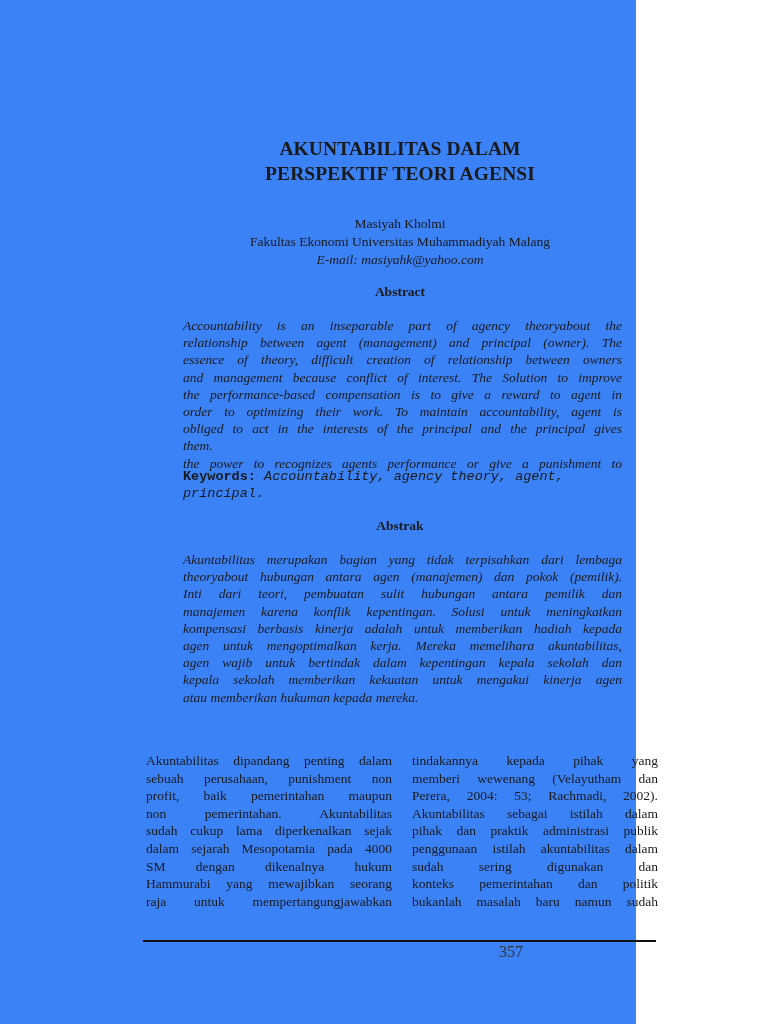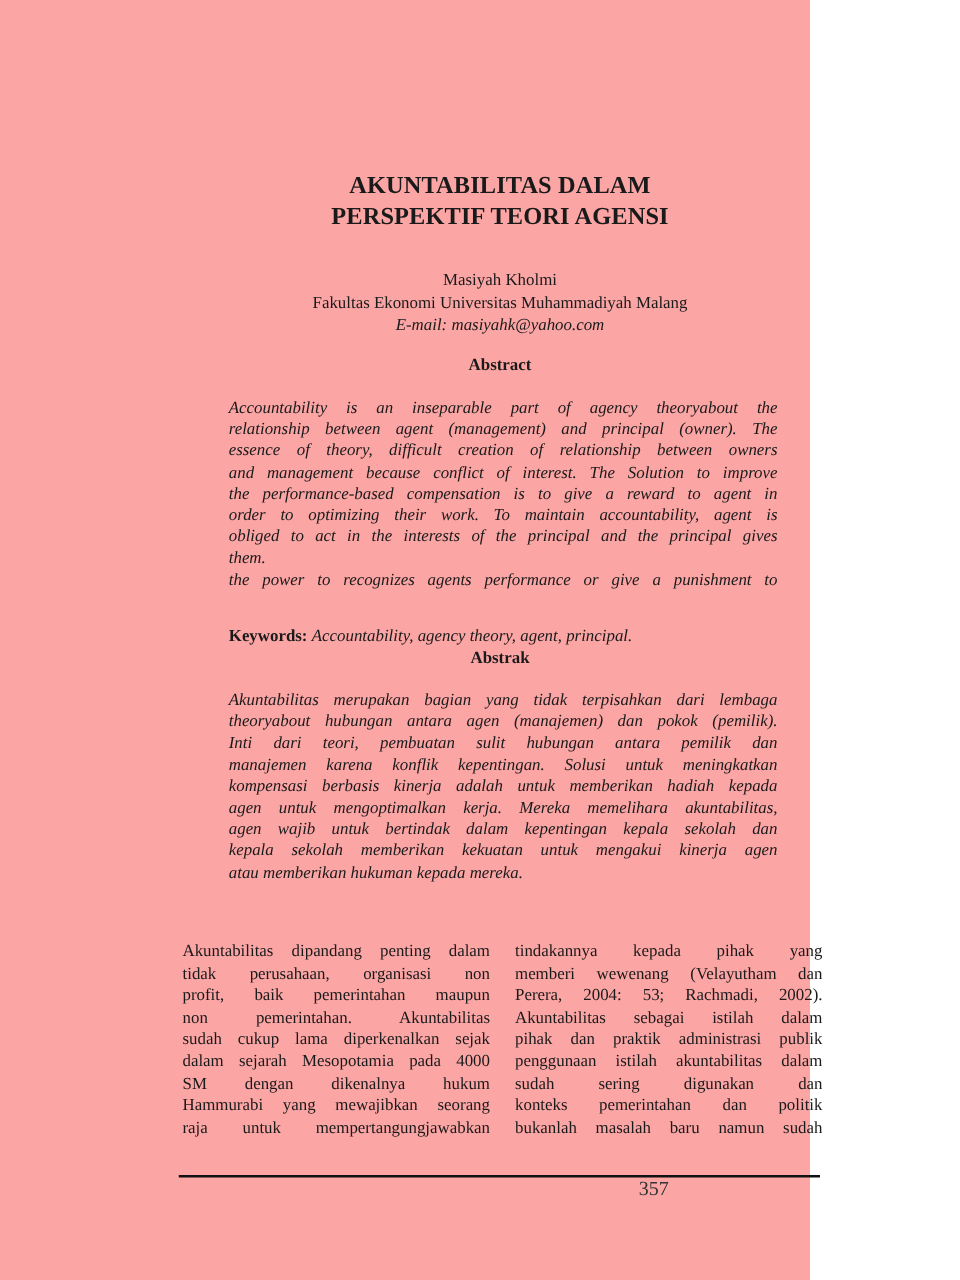--- a/index.html
+++ b/index.html
@@ -12,22 +12,21 @@
       height: 1024px;
       position: relative;
       overflow: hidden;
       font-family: "Liberation Serif", "DejaVu Serif", serif;
       color: #1a1a1a;
     }
     .page {
       position: absolute;
       left: 0; top: 0;
       width: 636px; height: 1024px;
-      background: #fca5a5;
-      padding-left: 12px;
+      background: #3b82f6;
     }
     .title {
       position: absolute;
       left: 0; width: 800px;
       top: 136px;
       text-align: center;
       font-weight: bold;
       font-size: 19.5px;
       line-height: 25px;
       letter-spacing: 0.1px;
@@ -132,21 +131,21 @@
     <span class="line">relationship between agent (management) and principal (owner). The</span>
     <span class="line">essence of theory, difficult creation of relationship between owners</span>
     <span class="line">and management because conflict of interest. The Solution to improve</span>
     <span class="line">the performance-based compensation is to give a  reward to agent in</span>
     <span class="line">order to optimizing their work. To maintain accountability, agent is</span>
     <span class="line">obliged to act in the interests of the principal and the principal gives</span>
     <span class="line last">them.</span>
     <span class="line">the power to recognizes agents performance  or give a punishment to</span>
   </div>
 
-  <div class="keywords" style="top:500px;">
+  <div class="keywords" style="top:468px;font-family:Liberation Mono, monospace;">
     <span class="kw-label">Keywords:</span>
     <span class="kw-value">Accountability, agency theory, agent, principal.</span>
   </div>
 
   <div class="section-heading" style="top:518px;">Abstrak</div>
 
   <div class="abstract-body" style="top:551px;">
     <span class="line">Akuntabilitas merupakan bagian yang tidak terpisahkan dari lembaga</span>
     <span class="line">theoryabout hubungan antara agen (manajemen) dan pokok (pemilik).</span>
     <span class="line">Inti dari teori, pembuatan sulit hubungan antara pemilik dan</span>
@@ -154,21 +153,21 @@
     <span class="line">kompensasi berbasis kinerja adalah untuk memberikan hadiah kepada</span>
     <span class="line">agen untuk mengoptimalkan kerja. Mereka memelihara akuntabilitas,</span>
     <span class="line">agen wajib untuk bertindak dalam kepentingan kepala sekolah dan</span>
     <span class="line">kepala sekolah memberikan kekuatan untuk mengakui kinerja agen</span>
     <span class="line last">atau memberikan hukuman kepada mereka.</span>
   </div>
 
 
   <div class="col col-left">
     <span class="line">Akuntabilitas dipandang penting dalam</span>
-    <span class="line">tidak perusahaan, organisasi non</span>
+    <span class="line">sebuah perusahaan, punishment non</span>
     <span class="line">profit, baik  pemerintahan maupun</span>
     <span class="line">non pemerintahan.  Akuntabilitas</span>
     <span class="line">sudah cukup lama diperkenalkan sejak</span>
     <span class="line">dalam sejarah Mesopotamia pada 4000</span>
     <span class="line">SM dengan dikenalnya hukum</span>
     <span class="line">Hammurabi yang mewajibkan seorang</span>
     <span class="line">raja untuk mempertangungjawabkan</span>
   </div>
 
   <div class="col col-right">

